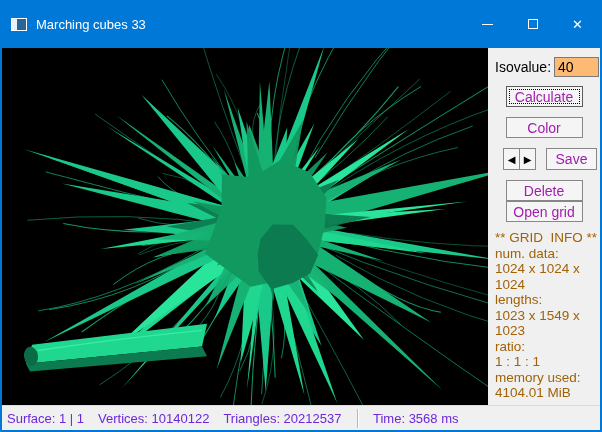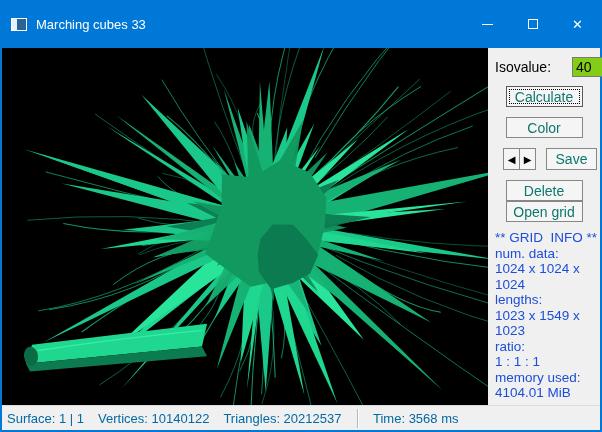--- a/index.html
+++ b/index.html
@@ -43,56 +43,56 @@
     flex: 1 1 auto; background: #000; position: relative; overflow: hidden;
   }
   .viewport svg { width: 100%; height: 100%; display: block; }
 
   
   .panel {
     width: 112px; flex: 0 0 auto; background: #f0f0f0;
     padding-top: 8px; font-size: 14px; color: #000;
     display: flex; flex-direction: column; align-items: stretch;
   }
-  .iso-row { display: flex; align-items: center; padding-left: 7px; height: 21px; gap: 18px; }
+  .iso-row { display: flex; align-items: center; padding-left: 7px; height: 21px; }
   .iso-label { font-size: 14px; white-space: nowrap; }
   .iso-input {
     width: 45px; height: 20px; margin-left: 3px;
-    border: 1px solid #7a7a7a; background: #84cc16;
+    border: 1px solid #7a7a7a; background: #fdba74;
     font-family: "Liberation Sans", "DejaVu Sans", sans-serif;
     font-size: 14px; padding: 0 16px 0 3px; outline: none;
   }
   .btn {
     display: block; width: 77px; height: 21px; margin: 0 auto;
     background: #f5f5f5; border: 1px solid #878787;
     font-family: "Liberation Sans", "DejaVu Sans", sans-serif;
-    font-size: 14px; color: #0f766e; text-align: center; line-height: 18px;
+    font-size: 14px; color: #a21caf; text-align: center; line-height: 18px;
     cursor: default;
   }
   .btn-calculate { margin-top: 9px; outline: 1px dotted #000; outline-offset: -4px; border-color: #5a5a5a; }
   .btn-color { margin-top: 10px; }
   .arrows-row { display: flex; align-items: center; margin-top: 10px; padding-left: 15px; height: 22px; }
   .arrow-btn {
     width: 17px; height: 22px; background: #f5f5f5; border: 1px solid #878787;
     font-size: 10px; color: #000; display: flex; align-items: center; justify-content: center;
     padding: 0; cursor: default;
   }
   .arrow-btn + .arrow-btn { margin-left: -1px; }
   .btn-save { width: 51px; height: 22px; margin: 0 0 0 10px; }
   .btn-delete { margin-top: 10px; }
   .btn-opengrid { margin-top: 0; }
 
-  .grid-info { margin-top: 8px; padding-left: 7px; font-size: 13.5px; line-height: 15.5px; color: #1d4ed8; }
+  .grid-info { margin-top: 8px; padding-left: 7px; font-size: 13.5px; line-height: 15.5px; color: #a16207; }
   .grid-info div { white-space: pre-wrap; }
 
   
   .statusbar {
     height: 25px; flex: 0 0 auto; background: #f0f0f0;
     border-top: 1px solid #dcdcdc;
-    display: flex; align-items: center; font-size: 13px; color: #0369a1;
+    display: flex; align-items: center; font-size: 13px; color: #6d28d9;
   }
   .status-pane-left { width: 355px; flex: 0 0 auto; padding-left: 5px; display: flex; align-items: center; white-space: nowrap; overflow: hidden; }
   .status-pane-left span { margin-right: 14px; }
   .status-sep { width: 1px; height: 19px; background: #b8b8b8; box-shadow: 1px 0 0 #ffffff; flex: 0 0 auto; }
   .status-pane-right { padding-left: 15px; white-space: nowrap; }
 </style>
 </head>
 <body>
 
 <div class="window">

